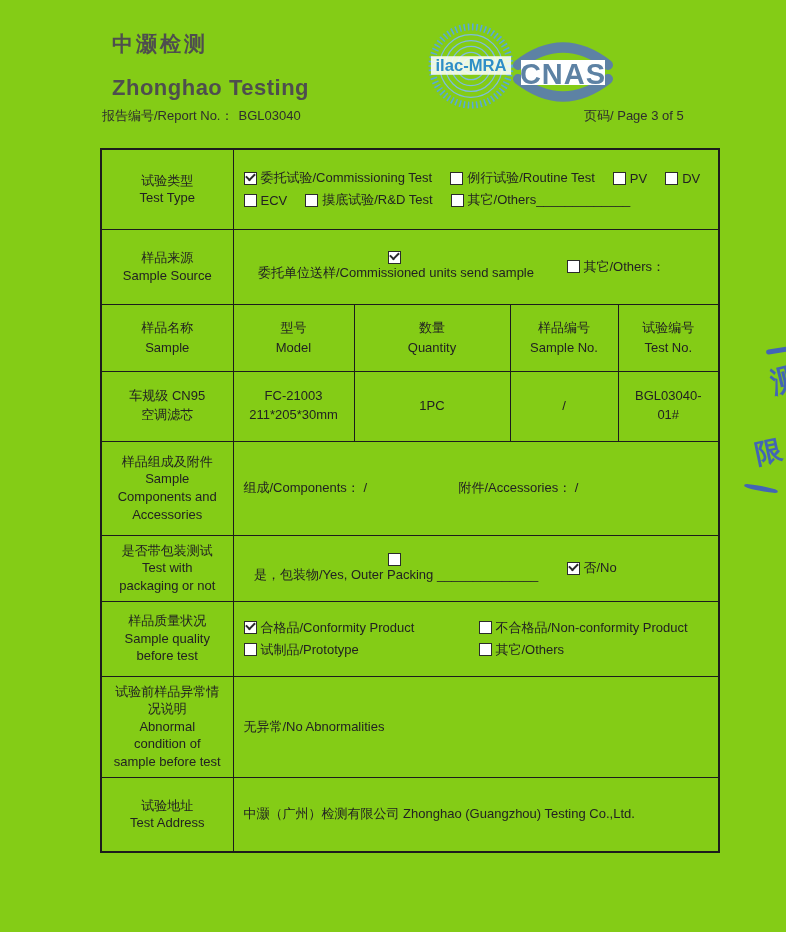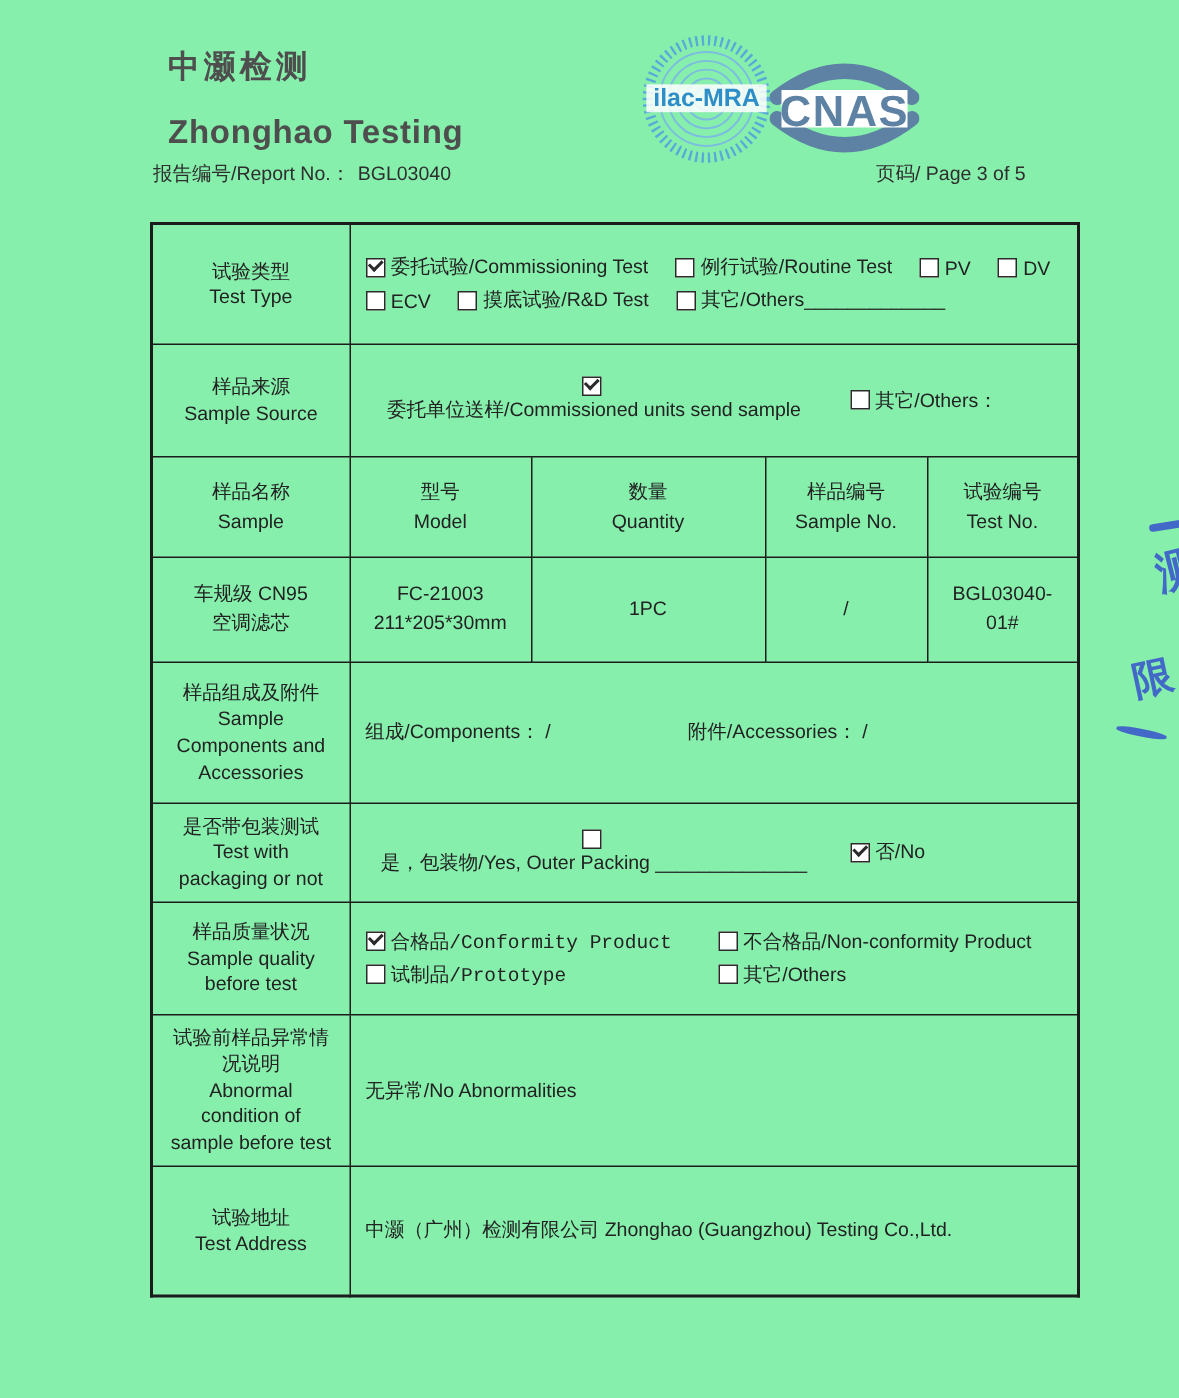--- a/index.html
+++ b/index.html
@@ -1,17 +1,17 @@
 <!DOCTYPE html>
 <html><head>
 <meta charset="utf-8">
 <style>
   html,body{margin:0;padding:0;background:#ffffff;}
   .page{
-    position:relative;width:786px;height:932px;background:#86efac;
+    position:relative;width:786px;height:932px;background:#84cc16;
     font-family:"Liberation Sans", sans-serif;color:#2b2b2b;overflow:hidden;
   }
   
   .brand{position:absolute;left:112px;top:30px;color:#4e4e4e;}
   .brand-cn{font-size:21px;font-weight:600;letter-spacing:3px;}
   .brand-en{font-size:22px;font-weight:700;margin-top:17px;letter-spacing:.5px;}
   .ilac-logo{position:absolute;left:427px;top:22px;}
   .cnas-logo{position:absolute;left:513px;top:40px;}
   .accred{position:absolute;left:617px;top:26px;font-size:10.5px;font-weight:700;
           color:#3c3c3c;line-height:1.45;letter-spacing:.3px;}
@@ -24,30 +24,30 @@
     table-layout:fixed;font-size:13px;color:#222;
   }
   .report-table td{border:1.7px solid #1c1c1c;padding:2px 6px;vertical-align:middle;}
   .report-table{border:2.3px solid #1c1c1c;}
   td.label{text-align:center;line-height:1.35;padding:2px 8px;}
   td.content{padding-left:10px;}
   td.hcell{text-align:center;line-height:1.5;}
   td.dcell{text-align:center;line-height:1.45;}
   tr.r1{height:80px} tr.r2{height:75px} tr.r3{height:67px} tr.r4{height:70px}
   tr.r5{height:94px} tr.r6{height:66px} tr.r7{height:75px} tr.r8{height:101px}
-  tr.r9{height:87px}
+  tr.r9{height:75px}
   
   .opt-line{display:flex;align-items:center;gap:18px;margin:4px 0;white-space:nowrap;}
   .option{display:inline-flex;align-items:center;}
   .cb{display:inline-block;width:11px;height:11px;border:1.7px solid #2b2b2b;
       margin-right:4px;position:relative;flex:none;background:#fff;}
   .cb.checked::after{content:"";position:absolute;left:1px;top:0px;width:7px;height:4px;
       border-left:2px solid #2b2b2b;border-bottom:2px solid #2b2b2b;transform:rotate(-45deg);}
   td.colw300 .option:first-child{min-width:305px;flex-direction:column;}
-  td.colw217 .option:first-child{min-width:217px;font-family:Liberation Mono, monospace;}
+  td.colw217 .option:first-child{min-width:217px;}
   .comp-wrap{display:flex;align-items:flex-start;}
   .comp-left{display:inline-block;min-width:215px;}
   
   .stamp{position:absolute;right:0;top:342px;width:58px;height:168px;overflow:hidden;
          color:#3a57cc;pointer-events:none;opacity:.88;}
   .s-dash1{position:absolute;left:38px;top:6px;width:24px;height:5px;background:#3a57cc;
            border-radius:3px;transform:rotate(-9deg);}
   .s-char1{position:absolute;left:43px;top:18px;font-size:30px;font-weight:600;
            transform:rotate(-14deg);}
   .s-char2{position:absolute;left:27px;top:92px;font-size:27px;font-weight:600;

